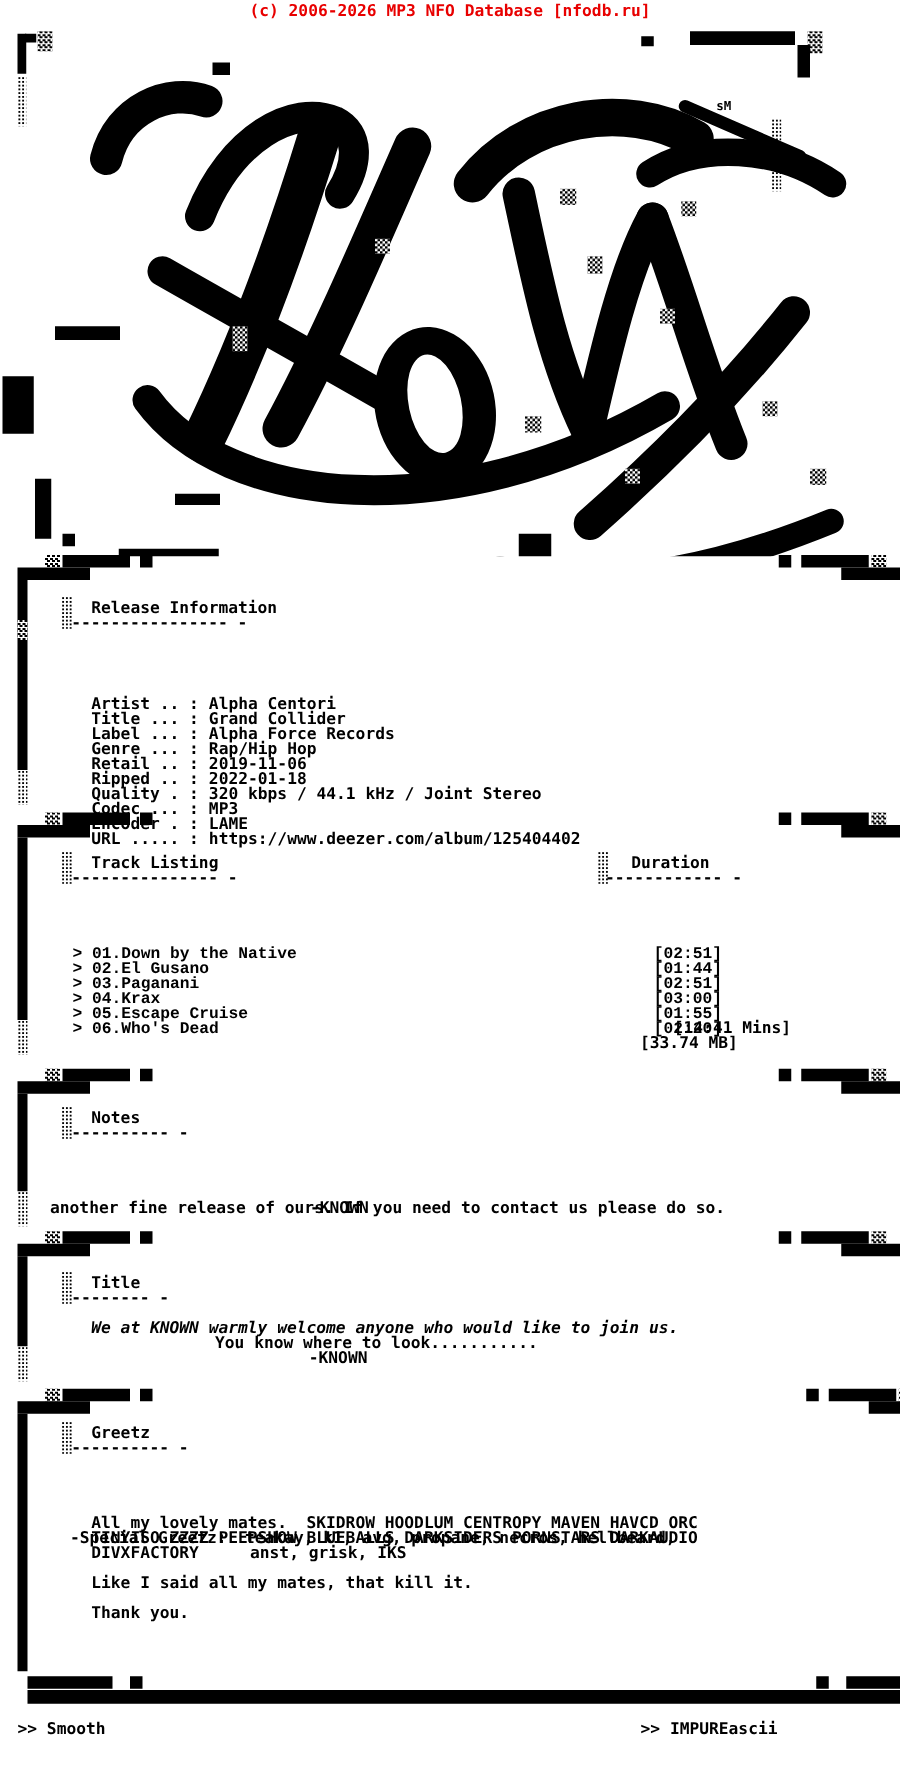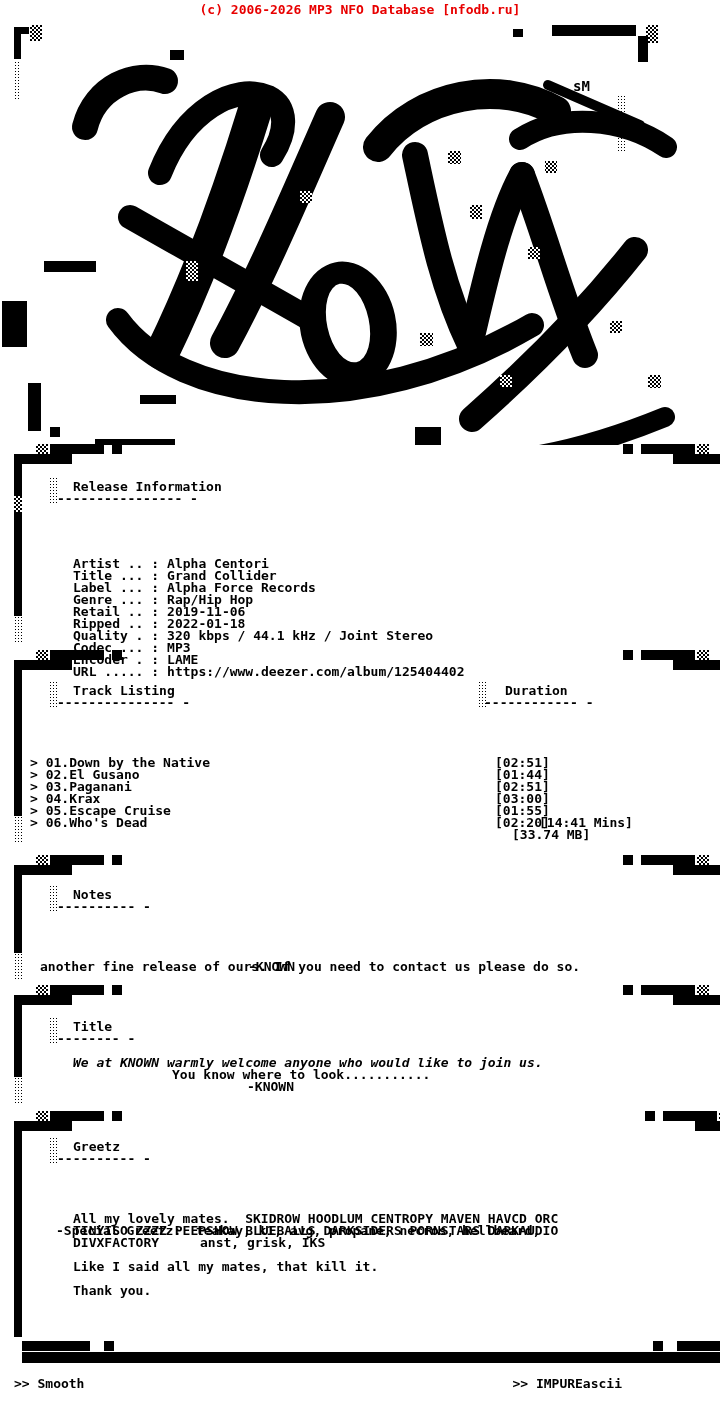--- a/index.html
+++ b/index.html
@@ -117,21 +117,21 @@
     <rect x="470" y="180" width="12" height="14"></rect>
     <rect x="528" y="222" width="12" height="12"></rect>
     <rect x="300" y="166" width="12" height="12"></rect>
     <rect x="420" y="308" width="13" height="13"></rect>
     <rect x="610" y="296" width="12" height="12"></rect>
     <rect x="648" y="350" width="13" height="13"></rect>
     <rect x="500" y="350" width="12" height="12"></rect>
     <rect x="186" y="236" width="12" height="20"></rect>
   </g>
 </svg>
-<div class="abs" style="left:573px;top:80px;font-size:14px;">sM</div>
+<div class="abs" style="left:573px;top:80px;font-size:10px;">sM</div>
 
 <div class="box" style="top:450px;height:196px;">
   <div class="chk tl-check"></div>
   <div class="blk tl-bar1"></div>
     <div class="blk tl-sq"></div>
     <div class="blk tl-bar2"></div>
   <div class="blk tr-sq"></div>
     <div class="blk tr-bar1"></div>
   <div class="chk tr-check"></div>
   <div class="blk tr-bar2"></div>
@@ -165,21 +165,21 @@
     <div class="dots fade-right"></div>
 
   <div class="abs dotstrip dots" style="left:35px;top:25px;"></div>
   <div class="abs" style="left:59px;top:29px;">Track Listing</div>
   <div class="abs" style="left:43px;top:41px;">--------------- -</div>
 
   <div class="abs dotstrip dots" style="left:464px;top:25px;"></div>
   <div class="abs" style="left:491px;top:29px;">Duration</div>
   <div class="abs" style="left:470px;top:41px;">------------ -</div>
 
-  <div class="abs" style="left:16px;top:65px;width:575px;">
+  <div class="abs" style="left:44px;top:65px;width:575px;font-family:Liberation Mono, monospace;">
     
   <div class="trow"><span>&gt;</span><span> </span><span>01.</span><span>Down by the Native</span><span class="tdur">[02:51]</span></div><div class="trow"><span>&gt;</span><span> </span><span>02.</span><span>El Gusano</span><span class="tdur">[01:44]</span></div><div class="trow"><span>&gt;</span><span> </span><span>03.</span><span>Paganani</span><span class="tdur">[02:51]</span></div><div class="trow"><span>&gt;</span><span> </span><span>04.</span><span>Krax</span><span class="tdur">[03:00]</span></div><div class="trow"><span>&gt;</span><span> </span><span>05.</span><span>Escape Cruise</span><span class="tdur">[01:55]</span></div><div class="trow"><span>&gt;</span><span> </span><span>06.</span><span>Who's Dead</span><span class="tdur">[02:20]</span></div></div>
 
   <div class="abs" style="left:525px;top:161px;text-align:center;">[14:41 Mins]</div>
   <div class="abs" style="left:498px;top:173px;">[33.74 MB]</div>
 </div>
 
 <div class="box" style="top:861px;height:122px;">
   <div class="chk tl-check"></div>
   <div class="blk tl-bar1"></div>

